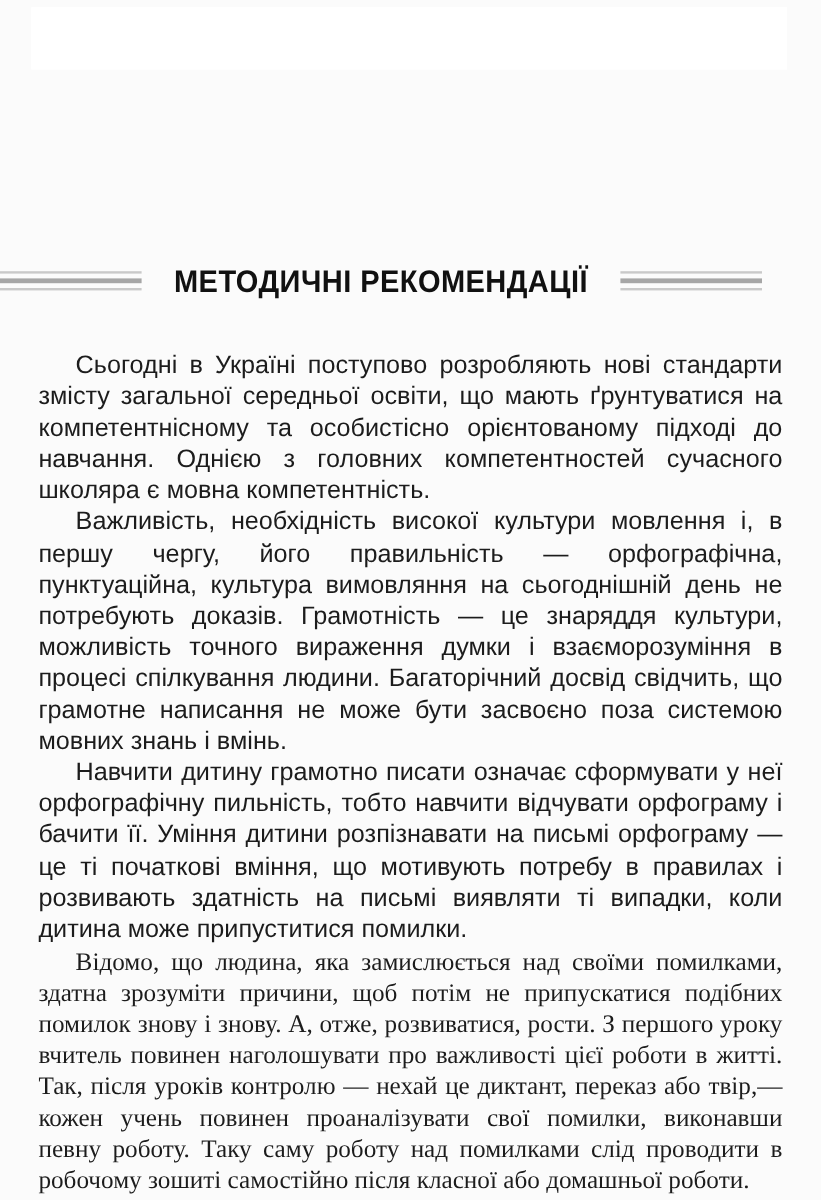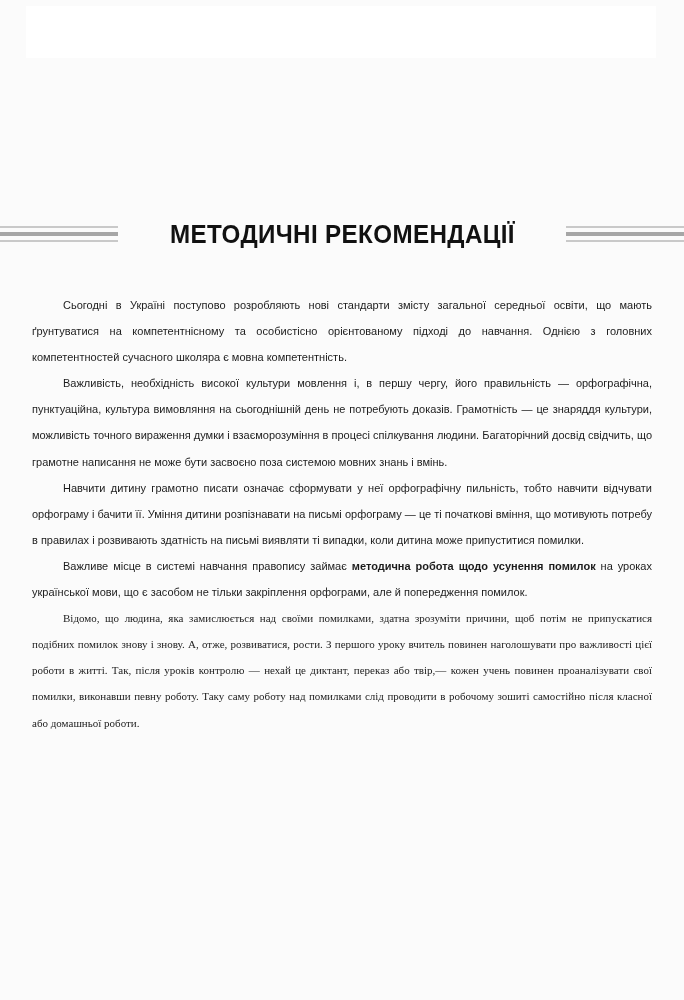--- a/index.html
+++ b/index.html
@@ -37,21 +37,21 @@
 
   
   .heading {
     position: absolute;
     left: 0;
     top: 206px;
     width: 684px;
     height: 56px;
     display: flex;
     align-items: center;
-    justify-content: space-between;
+    justify-content: flex-start;
   }
   .rule {
     height: 22px;
     display: flex;
     flex-direction: column;
     justify-content: center;
     gap: 4px;
     flex: 0 0 auto;
   }
   .rule-left  { width: 118px; margin-right: 14px; }
@@ -69,21 +69,21 @@
     transform: scaleX(0.93);
     transform-origin: center;
   }
 
   
   .body-text {
     position: absolute;
     left: 32px;
     top: 292px;
     width: 620px;
-    font-size: 11px;
+    font-size: 21px;
     line-height: 26.1px;
     text-align: justify;
     color: #1c1c1c;
   }
   .body-text p {
     margin: 0;
     text-indent: 31px;
     text-align: justify;
     -webkit-hyphens: none;
     hyphens: none;
@@ -115,17 +115,16 @@
       <span class="bar thin"></span>
       <span class="bar thick"></span>
       <span class="bar thin"></span>
     </span>
   </div>
 
   <div class="body-text">
       <p><span>Сьогодні в Україні поступово розробляють нові стандарти змісту загальної середньої освіти, що мають ґрунтуватися на компетентнісному та особистісно орієнтованому підході до навчання. Однією з головних компетентностей сучасного школяра є мовна компетентність.</span></p>
       <p><span>Важливість, необхідність високої культури мовлення і, в першу чергу, його правильність — орфографічна, пунктуаційна, культура вимовляння на сьогоднішній день не потребують доказів. Грамотність — це знаряддя культури, можливість точного вираження думки і взаєморозуміння в процесі спілкування людини. Багаторічний досвід свідчить, що грамотне написання не може бути засвоєно поза системою мовних знань і вмінь.</span></p>
       <p><span>Навчити дитину грамотно писати означає сформувати у неї орфографічну пильність, тобто навчити відчувати орфограму і бачити її. Уміння дитини розпізнавати на письмі орфограму — це ті початкові вміння, що мотивують потребу в правилах і розвивають здатність на письмі виявляти ті випадки, коли дитина може припуститися помилки.</span></p>
-      <p><span>Важливе місце в системі навчання правопису займає </span><b>методична робота щодо усунення помилок</b><span> на уроках української мови, що є засобом не тільки закріплення орфограми, але й попередження помилок.</span></p>
       <p><span>Відомо, що людина, яка замислюється над своїми помилками, здатна зрозуміти причини, щоб потім не припускатися подібних помилок знову і знову. А, отже, розвиватися, рости. З першого уроку вчитель повинен наголошувати про важливості цієї роботи в житті. Так, після уроків контролю — нехай це диктант, переказ або твір,— кожен учень повинен проаналізувати свої помилки, виконавши певну роботу. Таку саму роботу над помилками слід проводити в робочому зошиті самостійно після класної або домашньої роботи.</span></p>
     </div>
 
 </div>
 
 </body></html>

